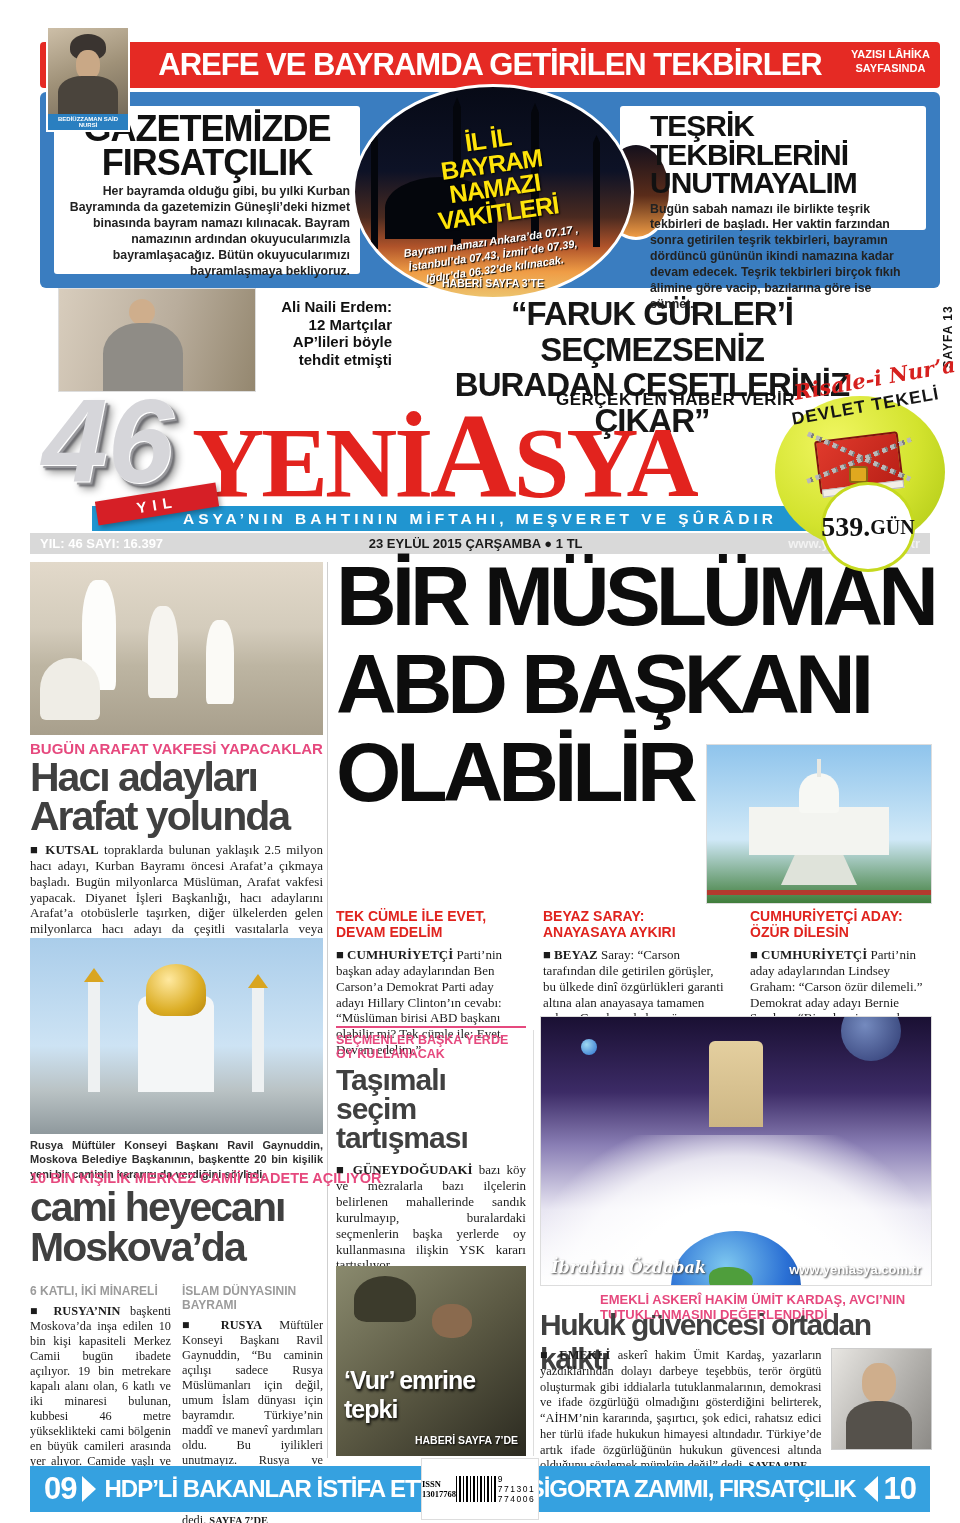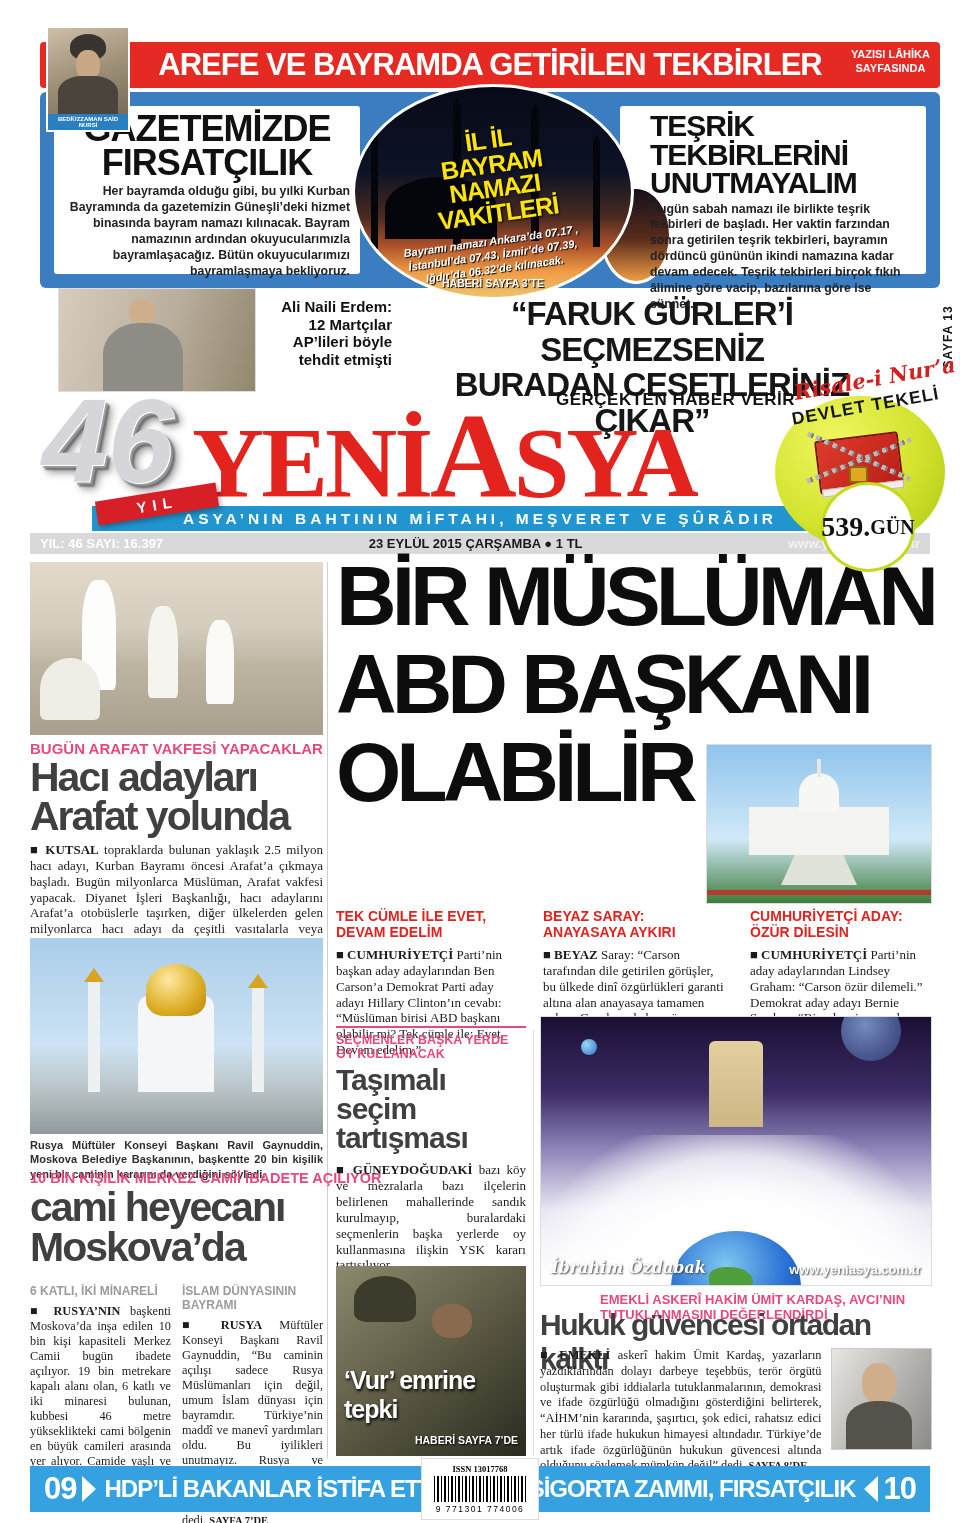--- a/index.html
+++ b/index.html
@@ -64,21 +64,21 @@
   .manset{font-weight:bold;font-size:84px;letter-spacing:-5px;line-height:0.97;color:#0d0d0d;white-space:nowrap;}
   .subhead{font-weight:bold;font-size:19px;letter-spacing:-0.5px;line-height:1.22;text-align:center;}
   .subhead span{text-decoration:underline;text-decoration-thickness:2px;text-underline-offset:3px;display:block;}
   
   .bbar{background:#35a1e0;display:flex;align-items:center;color:#fff;font-weight:bold;}
   .bpage{font-size:31px;letter-spacing:-1px;}
   .btext{font-size:24px;letter-spacing:-1px;white-space:nowrap;}
   .chev-r{width:0;height:0;border-top:13px solid transparent;border-bottom:13px solid transparent;border-left:14px solid #fff;}
   .chev-l{width:0;height:0;border-top:13px solid transparent;border-bottom:13px solid transparent;border-right:14px solid #fff;}
   .issnbox{position:absolute;left:50%;transform:translateX(-50%);top:-7px;width:116px;height:60px;background:#fff;color:#000;
-           display:flex;flex-direction:column;align-items:center;justify-content:center;box-shadow:0 0 0 1px #ddd;}
+           display:flex;flex-direction:row;align-items:center;justify-content:center;box-shadow:0 0 0 1px #ddd;}
   .issn-label{font-size:8.5px;font-weight:bold;font-family:"Liberation Serif",serif;}
   .barcode{width:92px;height:26px;background:repeating-linear-gradient(90deg,#000 0 1.5px,#fff 1.5px 3.5px);margin:2px 0;}
   .issn-num{font-size:8.5px;letter-spacing:1.5px;font-weight:normal;}
 </style>
 </head>
 <body>
 
 <div class="page">
 
   <div class="abs banner" style="left:40px;top:42px;width:900px;height:46px;">
@@ -118,21 +118,21 @@
       <div class="oval-title">VAKİTLERİ</div>
     </div>
     <div class="abs" style="left:10px;top:148px;width:256px;transform:rotate(-8deg);z-index:4;">
       <div class="oval-times">Bayramı namazı Ankara’da 07.17 ,</div>
       <div class="oval-times">İstanbul’da 07.43, İzmir’de 07.39,</div>
       <div class="oval-times">Iğdır’da 06.32’de kılınacak.</div>
     </div>
     <div class="abs oval-ref" style="left:0;bottom:8px;width:100%;z-index:4;">HABERİ SAYFA 3’TE</div>
   </div>
 
-  <div class="abs wbox" style="left:620px;top:106px;width:306px;height:168px;z-index:2;padding:4px 12px 4px 30px;box-sizing:border-box;">
+  <div class="abs wbox" style="left:620px;top:106px;width:306px;height:124px;z-index:2;padding:4px 12px 4px 30px;box-sizing:border-box;">
     <div class="abs photo" style="left:-20px;bottom:-10px;width:66px;height:92px;border-radius:50%;border:3px solid #fff;background:linear-gradient(180deg,#14101c 0%,#5a2c1a 55%,#ef9c45 100%);"></div>
     <h2 style="font-size:30px;position:relative;z-index:1;">
       <span style="display:block;">TEŞRİK TEKBİRLERİNİ</span>
       <span style="display:block;">UNUTMAYALIM</span>
     </h2>
     <div style="font-size:12.3px;font-weight:bold;line-height:1.3;color:#222;position:relative;z-index:1;">Bugün sabah namazı ile birlikte teşrik tekbirleri de başladı. Her vaktin farzından sonra getirilen teşrik tekbirleri, bayramın dördüncü gününün ikindi namazına kadar devam edecek. Teşrik tekbirleri birçok fıkıh âlimine göre vacip, bazılarına göre ise sünnet.</div>
   </div>
 
   <div class="abs photo" style="left:58px;top:288px;width:196px;height:102px;background:linear-gradient(105deg,#d8cdbd 0%,#b9ad9c 55%,#94876f 100%);border:1px solid #ddd;">
     <div class="abs" style="left:70px;top:10px;width:26px;height:26px;background:#cfae8c;border-radius:50%;"></div>

